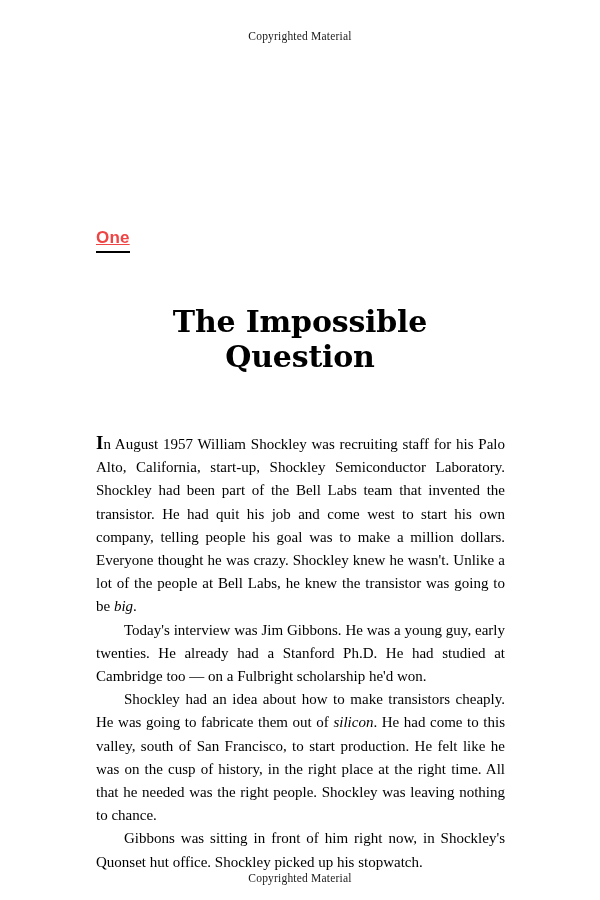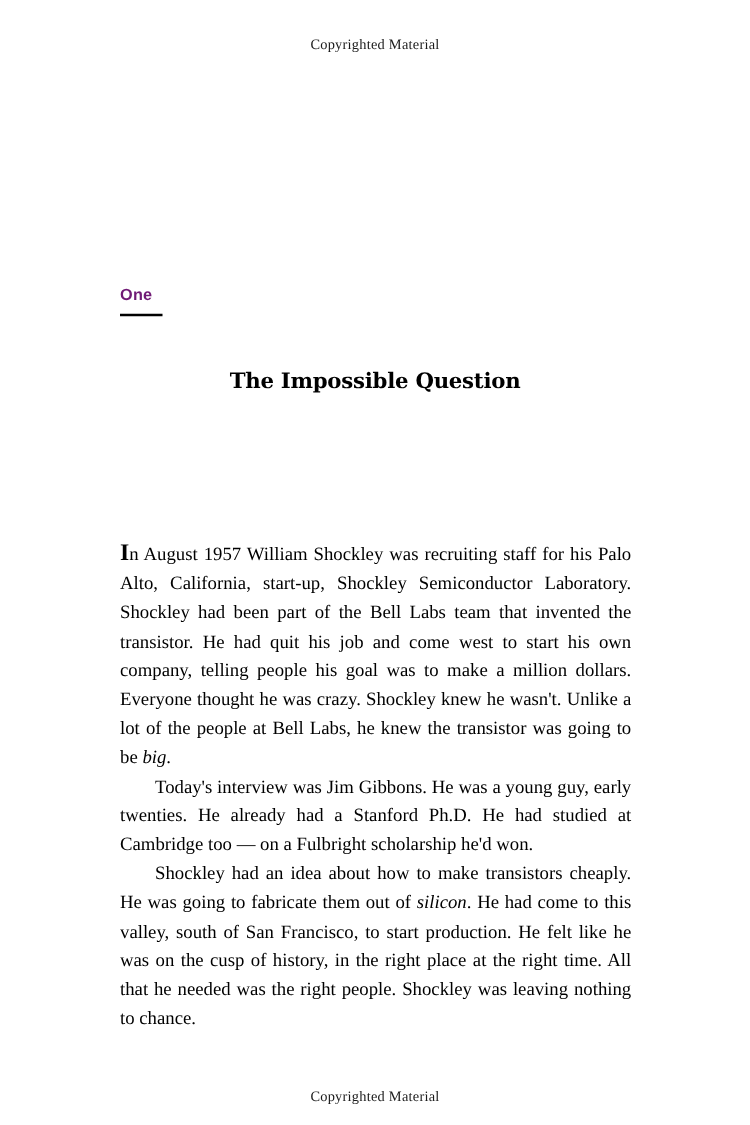--- a/index.html
+++ b/index.html
@@ -34,43 +34,44 @@
     color: #1a1a1a;
   }
   .copyright-top { top: 18px; }
   .copyright-bottom { bottom: 28px; }
 
   .chapter-label {
     position: absolute;
     left: 96px;
     top: 216px;
     font-family: "Liberation Sans", sans-serif;
-    font-size: 13px;
+    font-size: 17px;
     font-weight: 700;
     letter-spacing: 0.2px;
-    color: #701a75;
+    color: #ef4444;
+    text-decoration: underline;
   }
   .chapter-rule {
     position: absolute;
     left: 96px;
     top: 239px;
     width: 34px;
     height: 2px;
     background: #000;
   }
 
   .chapter-title {
     position: absolute;
     left: 96px;
     top: 272px;
     width: 408px;
     text-align: center;
     font-family: "DejaVu Serif", serif;
     font-weight: 700;
-    font-size: 17px;
+    font-size: 30px;
     letter-spacing: -0.2px;
     color: #000;
   }
 
   .body-text {
     position: absolute;
     left: 96px;
     top: 419px;
     width: 409px;
     font-family: "Liberation Serif", serif;
@@ -104,17 +105,18 @@
   <div class="chapter-label">One</div>
 
   <div class="chapter-rule"></div>
 
   <h1 class="chapter-title">The Impossible Question</h1>
 
   <div class="body-text" id="body-text">
       <p class="dropcap-first">In August 1957 William Shockley was recruiting staff for his Palo Alto, California, start-up, Shockley Semiconductor Laboratory. Shockley had been part of the Bell Labs team that invented the transistor. He had quit his job and come west to start his own company, telling people his goal was to make a million dollars. Everyone thought he was crazy. Shockley knew he wasn't. Unlike a lot of the people at Bell Labs, he knew the transistor was going to be <span class="it">big</span>.</p>
       <p>Today's interview was Jim Gibbons. He was a young guy, early twenties. He already had a Stanford Ph.D. He had studied at Cambridge too — on a Fulbright scholarship he'd won.</p>
       <p>Shockley had an idea about how to make transistors cheaply. He was going to fabricate them out of <span class="it">silicon</span>. He had come to this valley, south of San Francisco, to start production. He felt like he was on the cusp of history, in the right place at the right time. All that he needed was the right people. Shockley was leaving nothing to chance.</p>
+      <p>Gibbons was sitting in front of him right now, in Shockley's Quonset hut office. Shockley picked up his stopwatch.</p>
     </div>
 
   <div class="copyright-bottom">Copyrighted Material</div>
 
 </div>
 
 </body></html>

